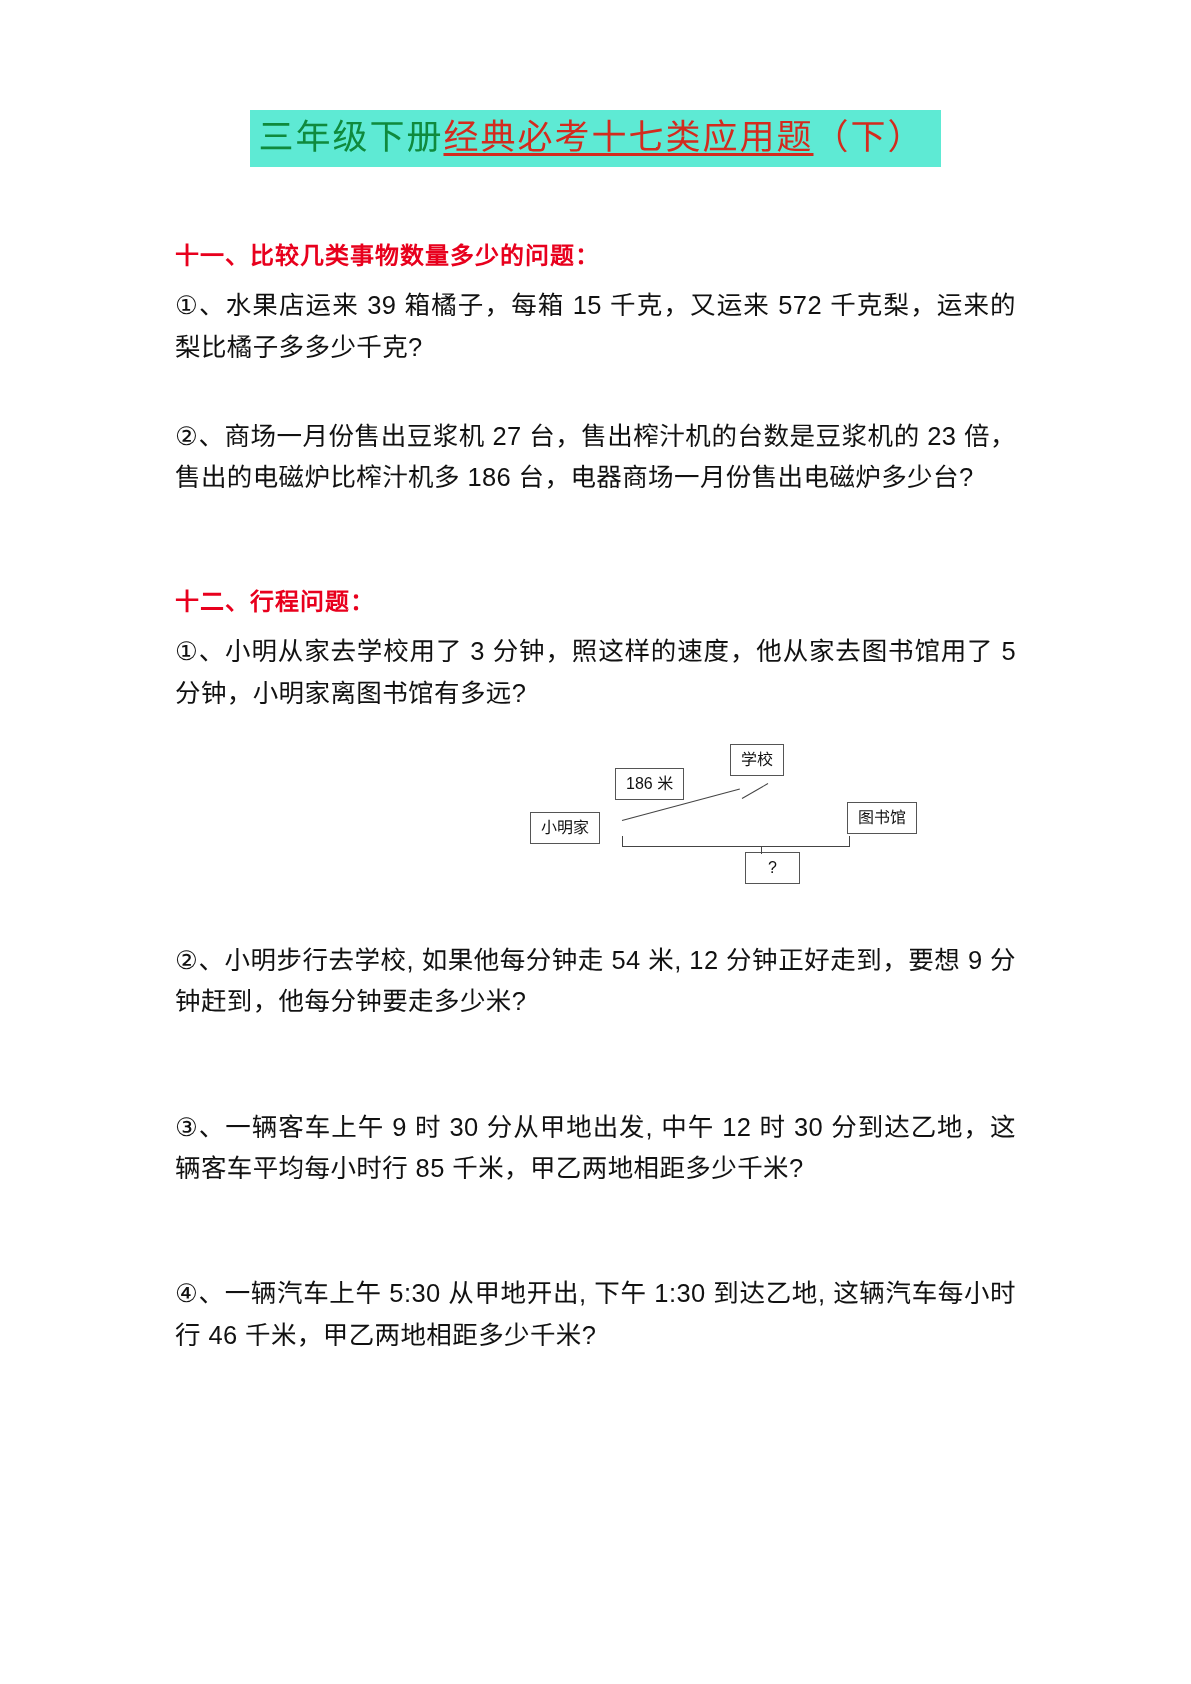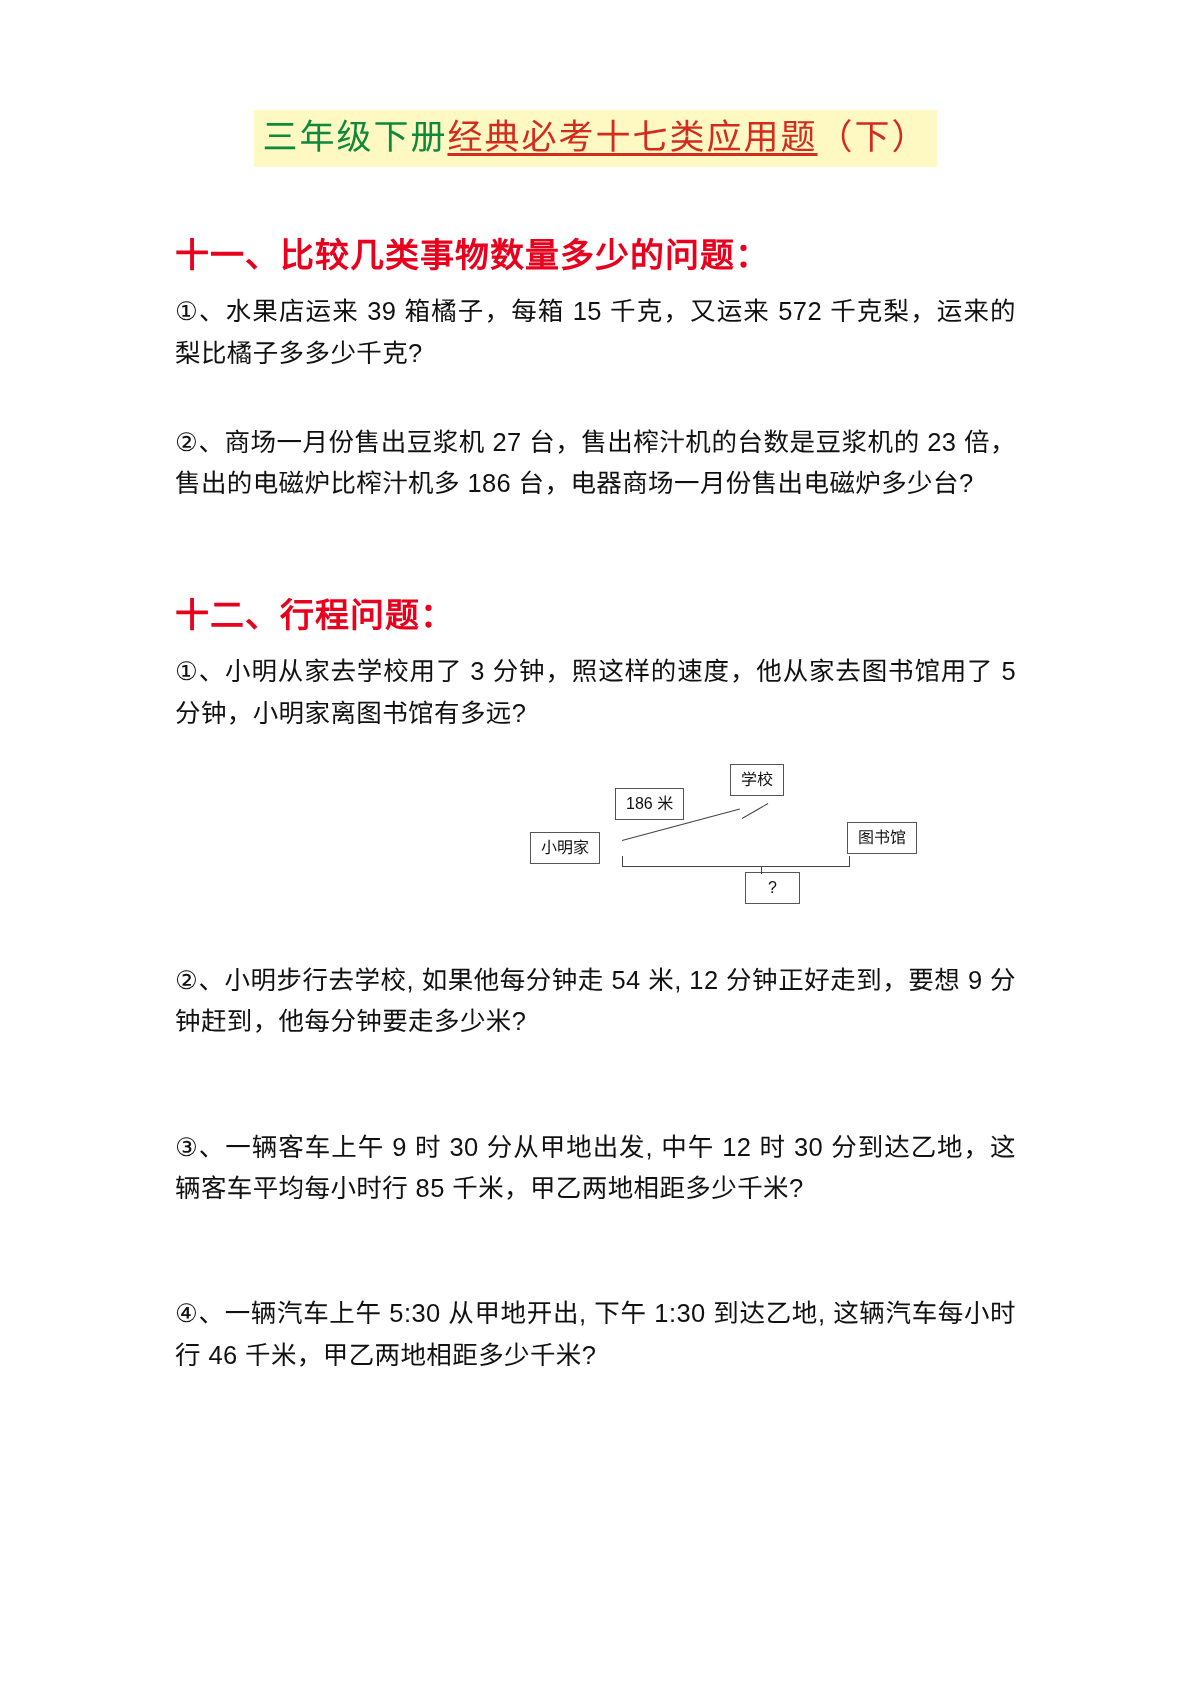--- a/index.html
+++ b/index.html
@@ -24,23 +24,23 @@
   }
 
   
   .doc-title {
     text-align: center;
     font-size: 35px;
     line-height: 1.35;
     font-family: "DejaVu Serif", "Liberation Serif", serif;
     font-weight: 400;
     letter-spacing: 2px;
-    background: #fef9c3;
+    background: #5eead4;
     display: inline-block;
-    padding: 4px 8px 6px 8px;
+    padding: 4px 16px 6px 8px;
     margin: 0 0 58px 0;
     white-space: nowrap;
   }
   .title-wrap {
     text-align: center;
   }
   .title-green {
     color: #0f8a3d;
   }
   .title-red {
@@ -49,22 +49,22 @@
     text-underline-offset: 4px;
   }
   .title-red-plain {
     color: #d32b1e;
   }
 
   
   .section-heading {
     color: #e8001d;
     font-weight: bold;
-    font-size: 34px;
-    margin: 3px 0 14px 0;
+    font-size: 24px;
+    margin: 11px 0 14px 0;
     letter-spacing: 1px;
   }
 
   
   .problem {
     font-size: 25.5px;
     line-height: 1.62;
     letter-spacing: 0.4px;
     margin: 0 0 48px 0;
     text-align: justify;

